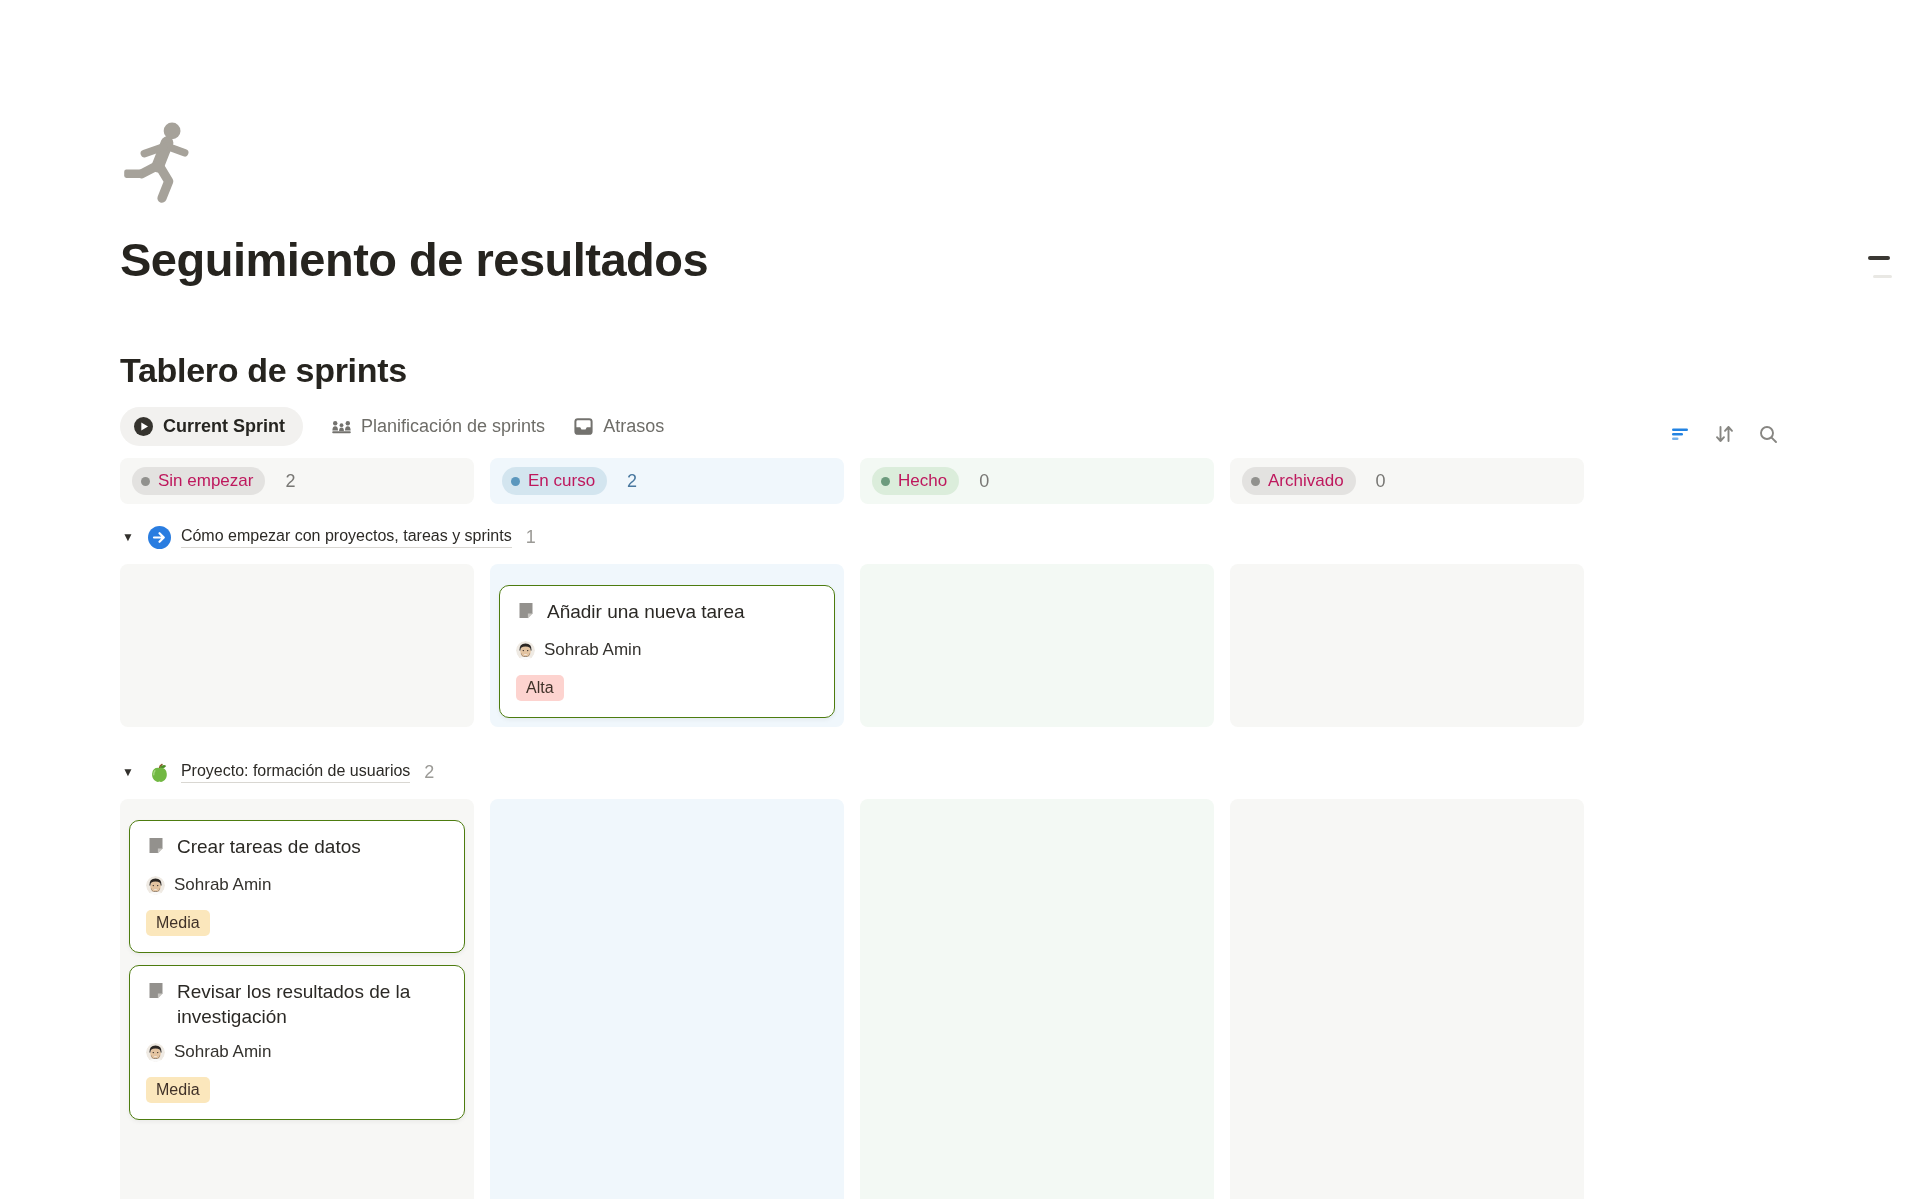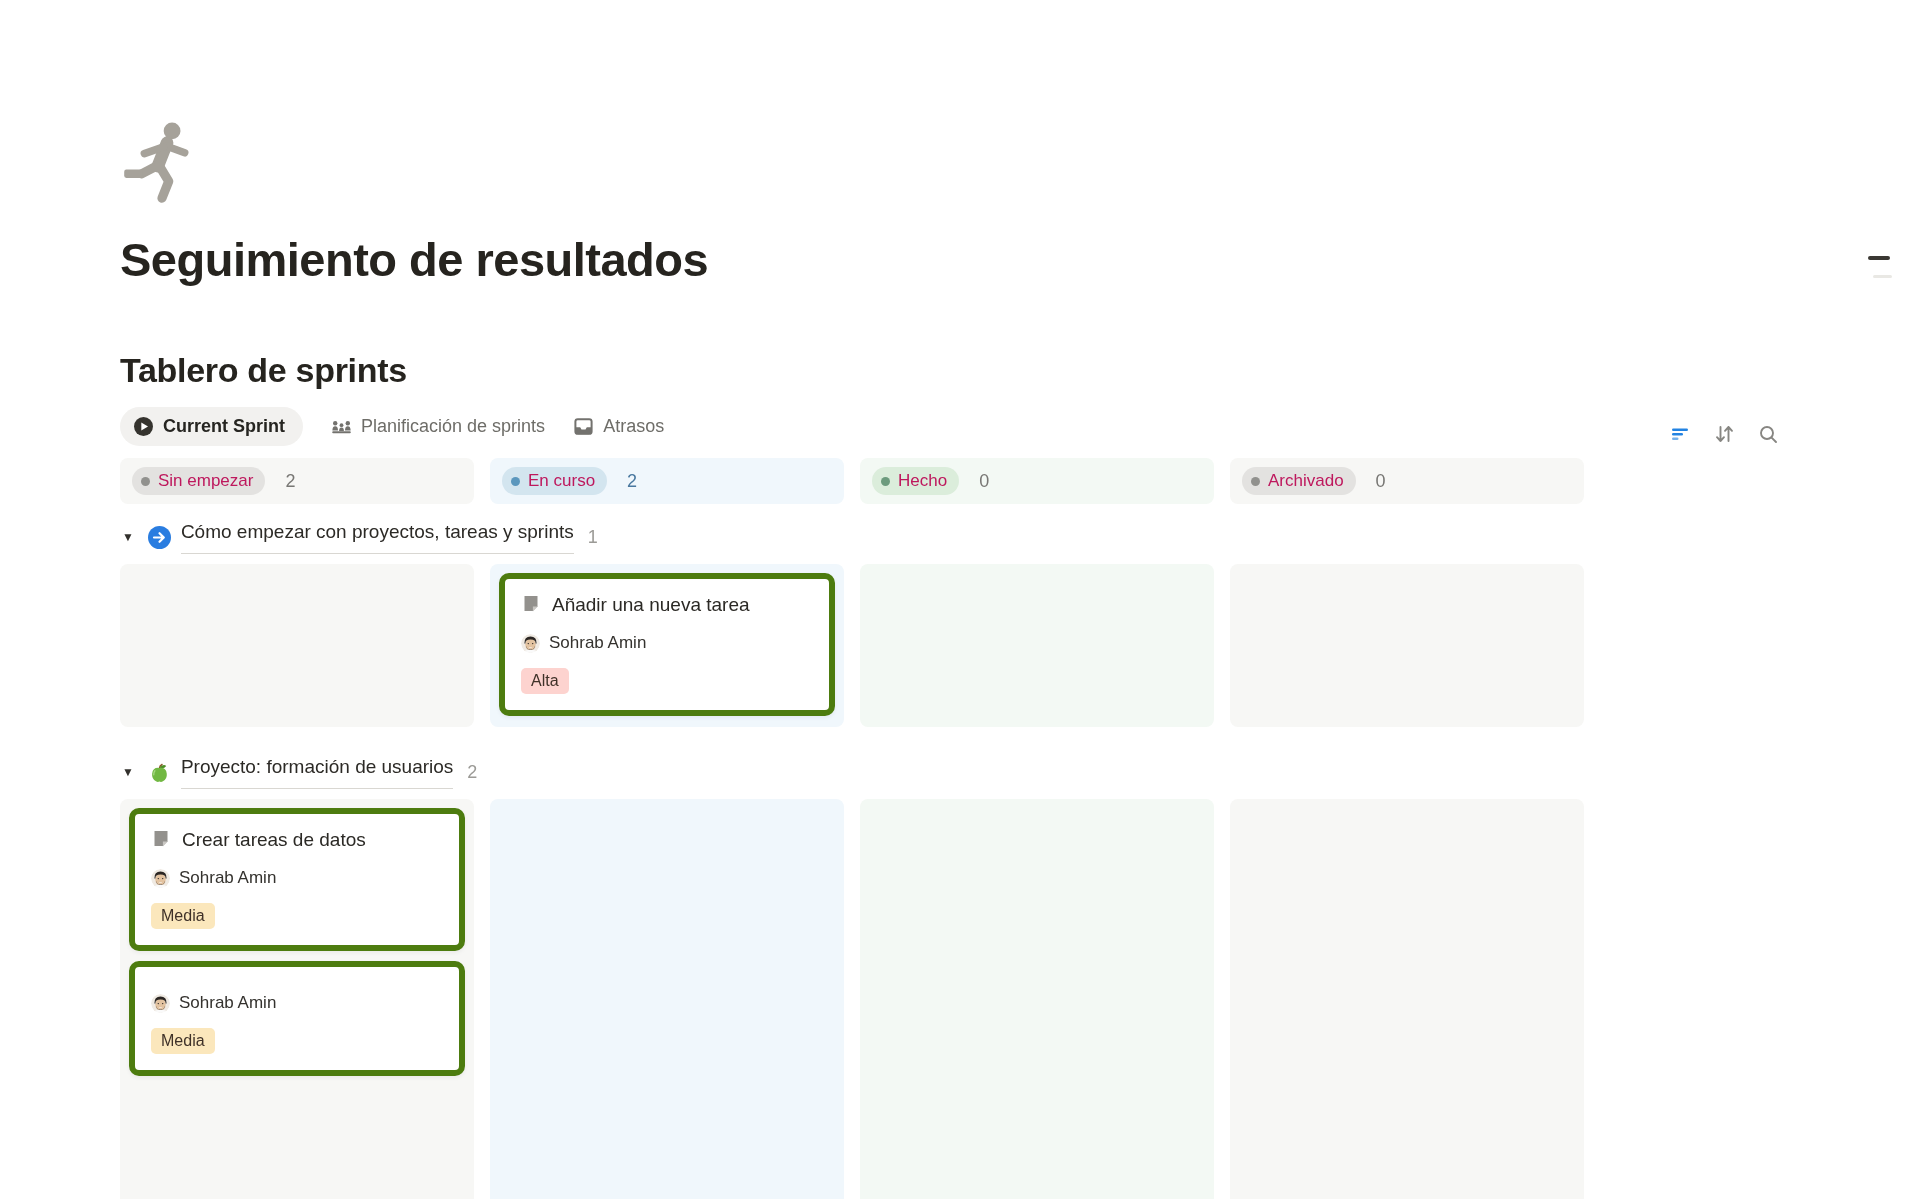--- a/index.html
+++ b/index.html
@@ -26,28 +26,28 @@
   .board{margin-top:12px;width:1464px;}
   .colrow{display:flex;gap:16px;}
   .colhead{flex:0 0 354px;box-sizing:border-box;height:46px;border-radius:8px;display:flex;align-items:center;padding:0 12px;}
   .status-pill{display:inline-flex;align-items:center;gap:8px;border-radius:15px;padding:4px 12px 4px 9px;font-size:17px;font-weight:500;color:#be185d;}
   .dot{width:9px;height:9px;border-radius:50%;display:inline-block;}
   .colcount{margin-left:20px;font-size:18px;}
   
   .grouphead{display:flex;align-items:center;margin:18px 0 12px 2px;height:30px;}
   .tri{font-size:12px;color:#32302c;margin-right:14px;cursor:pointer;}
   .gicon{margin-right:10px;display:flex;align-items:center;}
-  .gtitle{font-size:19px;font-weight:500;color:#2c2a26;border-bottom:1.5px solid #d9d7d2;padding-bottom:10px;cursor:pointer;}
+  .gtitle{font-size:16px;font-weight:500;color:#2c2a26;border-bottom:1.5px solid #d9d7d2;padding-bottom:2px;cursor:pointer;}
   .gcount{margin-left:14px;font-size:18px;color:#9b9a96;}
   .lanes{display:flex;gap:16px;align-items:stretch;}
   .lane{flex:0 0 354px;box-sizing:border-box;border-radius:8px;padding:9px;}
   .lane.h1{height:163px;}
   .lane.h2{height:470px;}
   
-  .card{background:#ffffff;border:6px solid #4d7c0f;border-radius:10px;box-shadow:0 2px 4px rgba(15,15,15,0.05);padding:13px 27px 16px 16px;margin-bottom:10px;cursor:pointer;}
+  .card{background:#ffffff;border:1px solid #4d7c0f;border-radius:10px;box-shadow:0 2px 4px rgba(15,15,15,0.05);padding:13px 27px 16px 16px;margin-bottom:10px;cursor:pointer;margin-top:12px;}
   .card-title{display:flex;gap:11px;font-size:19px;font-weight:500;color:#2b2925;line-height:25px;}
   .card-title .dicon{flex:0 0 auto;margin-top:2px;}
   .assignee{display:flex;align-items:center;gap:9px;margin-top:13px;font-size:17px;color:#34322e;}
   .avatar{width:19px;height:19px;border-radius:50%;overflow:hidden;flex:0 0 auto;}
   .prio{display:inline-block;margin-top:15px;font-size:16px;padding:4px 10px;border-radius:5px;color:#3f3128;font-weight:400;}
   .prio.alta{background:#fdd3cf;}
   .prio.media{background:#fbe7bc;}
   
   .bg-gray{background:#f7f7f5;}
   .bg-blue{background:#f0f7fc;}
@@ -262,20 +262,26 @@
           </div>
           <div class="assignee">
             <span class="avatar"><svg width="19" height="19">
                   <use href="#sym-avatar"></use>
                 </svg></span>
             <span>Sohrab Amin</span>
           </div>
           <span class="prio media">Media</span>
         </div>
         <div class="card">
+          <div class="card-title">
+            <span class="dicon"><svg width="20" height="20">
+                  <use href="#sym-doc"></use>
+                </svg></span>
+            <span>Revisar los resultados de la investigación</span>
+          </div>
           <div class="assignee">
             <span class="avatar"><svg width="19" height="19">
                   <use href="#sym-avatar"></use>
                 </svg></span>
             <span>Sohrab Amin</span>
           </div>
           <span class="prio media">Media</span>
         </div>
       </div>
       <div class="lane h2 bg-blue"></div>

